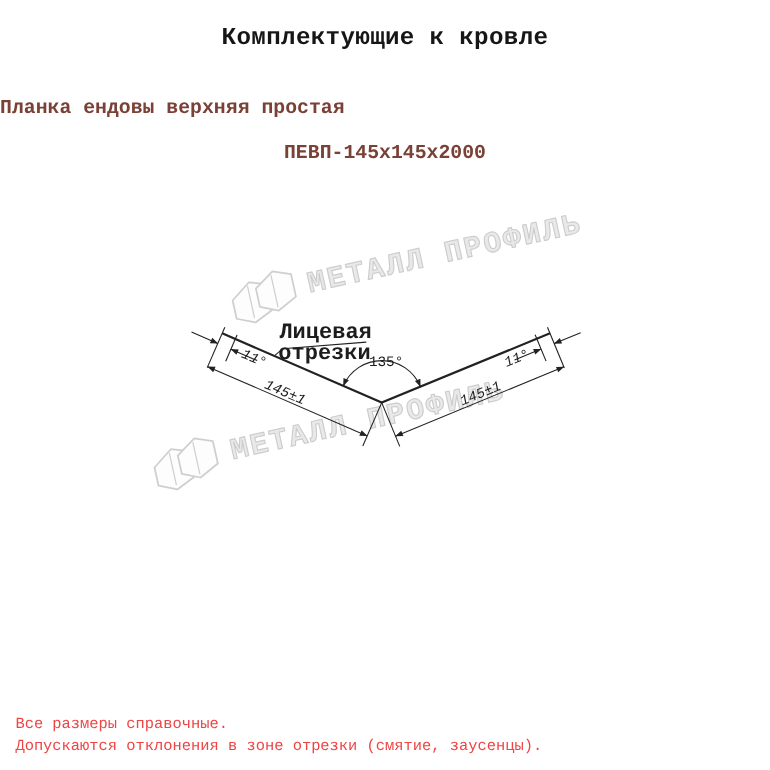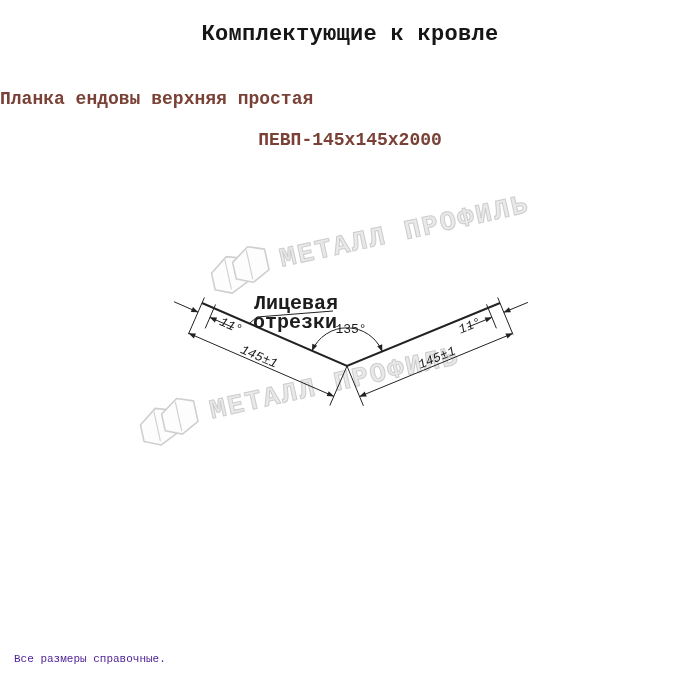--- a/index.html
+++ b/index.html
@@ -22,22 +22,22 @@
   .wm svg{flex:0 0 auto;}
   
   .diagram{position:absolute;left:0;top:0;width:700px;height:520px;z-index:2;}
   .dlabel{position:absolute;z-index:3;color:#1d1d1d;font-size:13px;
           transform:translate(-50%,-50%);white-space:nowrap;}
   .dlabel.face{font-size:20px;font-weight:bold;}
   .dlabel.dim{font-style:italic;}
   .rotL{transform:translate(-50%,-50%) rotate(23.5deg);}
   .rotR{transform:translate(-50%,-50%) rotate(-22.5deg);}
   
-  .footer{position:absolute;left:14px;top:649px;z-index:3;color:#4c1d95;
-          font-size:11px;line-height:20px;}
+  .footer{position:absolute;left:14px;top:649px;z-index:3;color:#ef4444;
+          font-size:14px;line-height:20px;}
 </style>
 </head>
 <body>
 
 <div class="canvas">
 
   <div class="title">Комплектующие к кровле</div>
   <div class="product-name">Планка ендовы верхняя простая</div>
   <div class="product-code">ПЕВП-145х145х2000</div>
 
@@ -103,15 +103,16 @@
   <span class="dlabel face" style="left:296px;top:303px;">Лицевая</span>
   <span class="dlabel face" style="left:295px;top:322px;">отрезки</span>
   <span class="dlabel" style="left:351px;top:329px;">135°</span>
   <span class="dlabel dim rotL" style="left:231px;top:326px;">11°</span>
   <span class="dlabel dim rotR" style="left:470px;top:326px;">11°</span>
   <span class="dlabel dim rotL" style="left:259px;top:357px;">145±1</span>
   <span class="dlabel dim rotR" style="left:437px;top:358px;">145±1</span>
 
   <div class="footer">
     <div>Все размеры справочные.</div>
+    <div>Допускаются отклонения в зоне отрезки (смятие, заусенцы).</div>
   </div>
 
 </div>
 
 </body></html>

